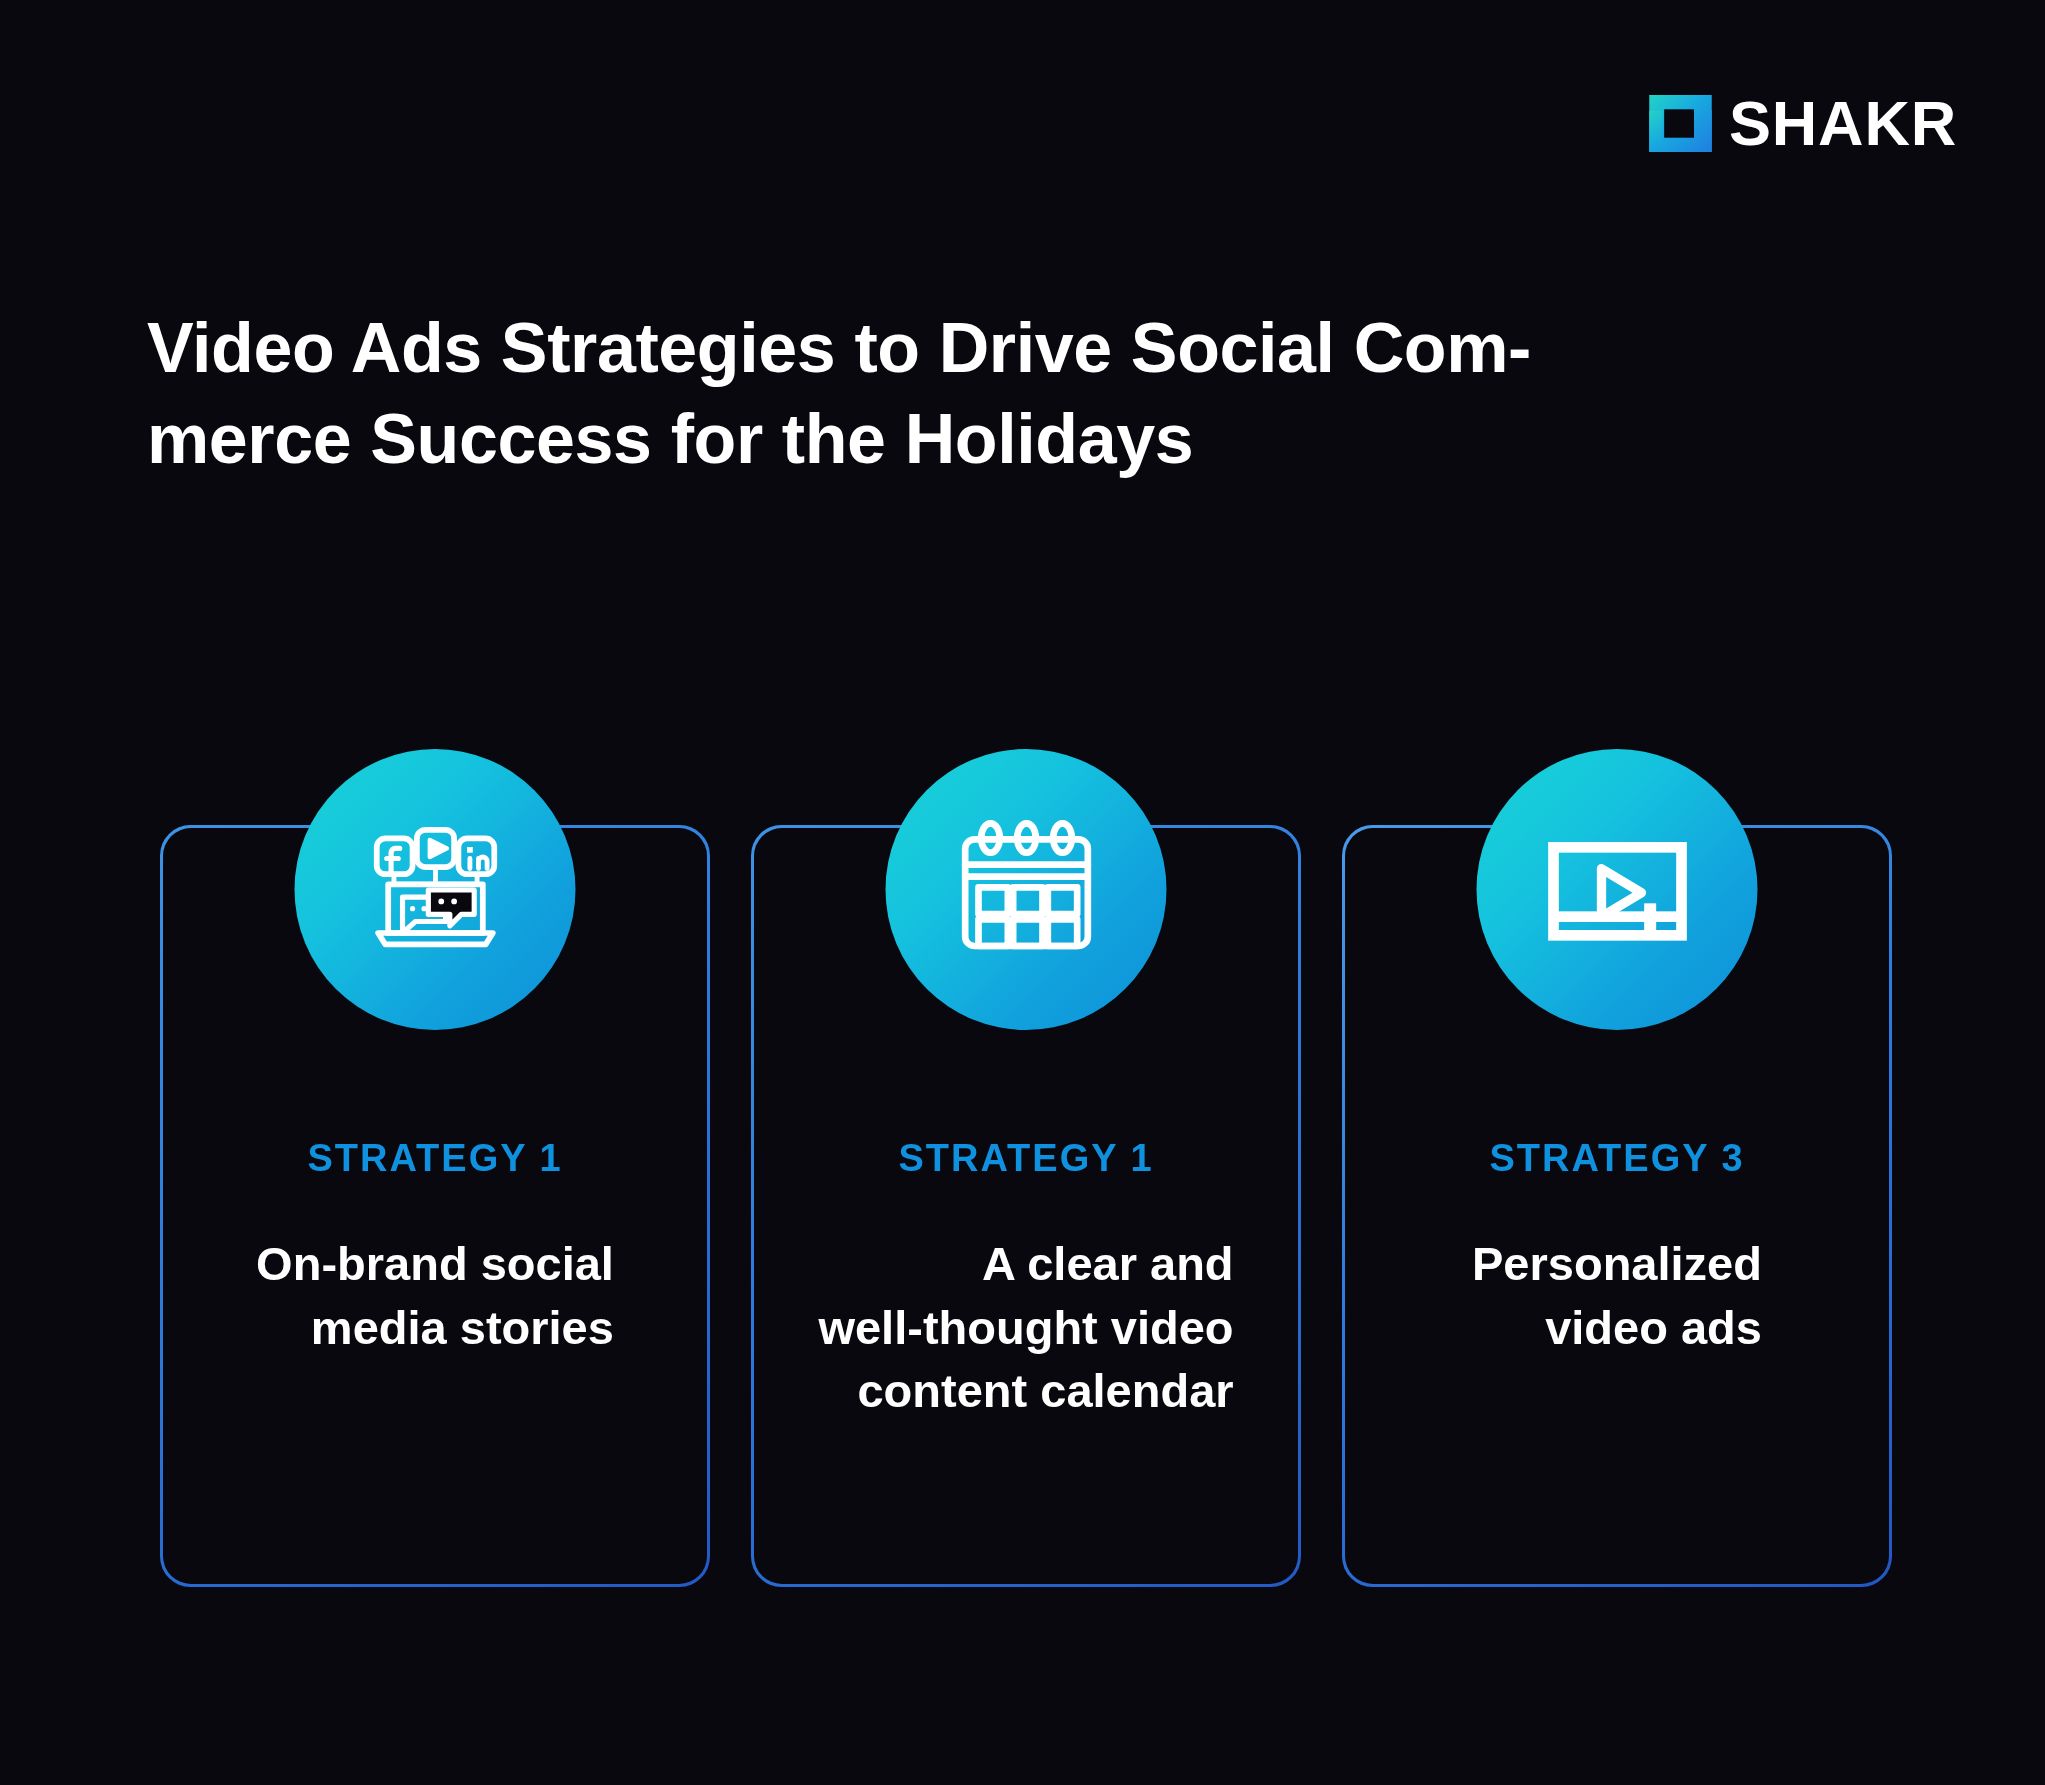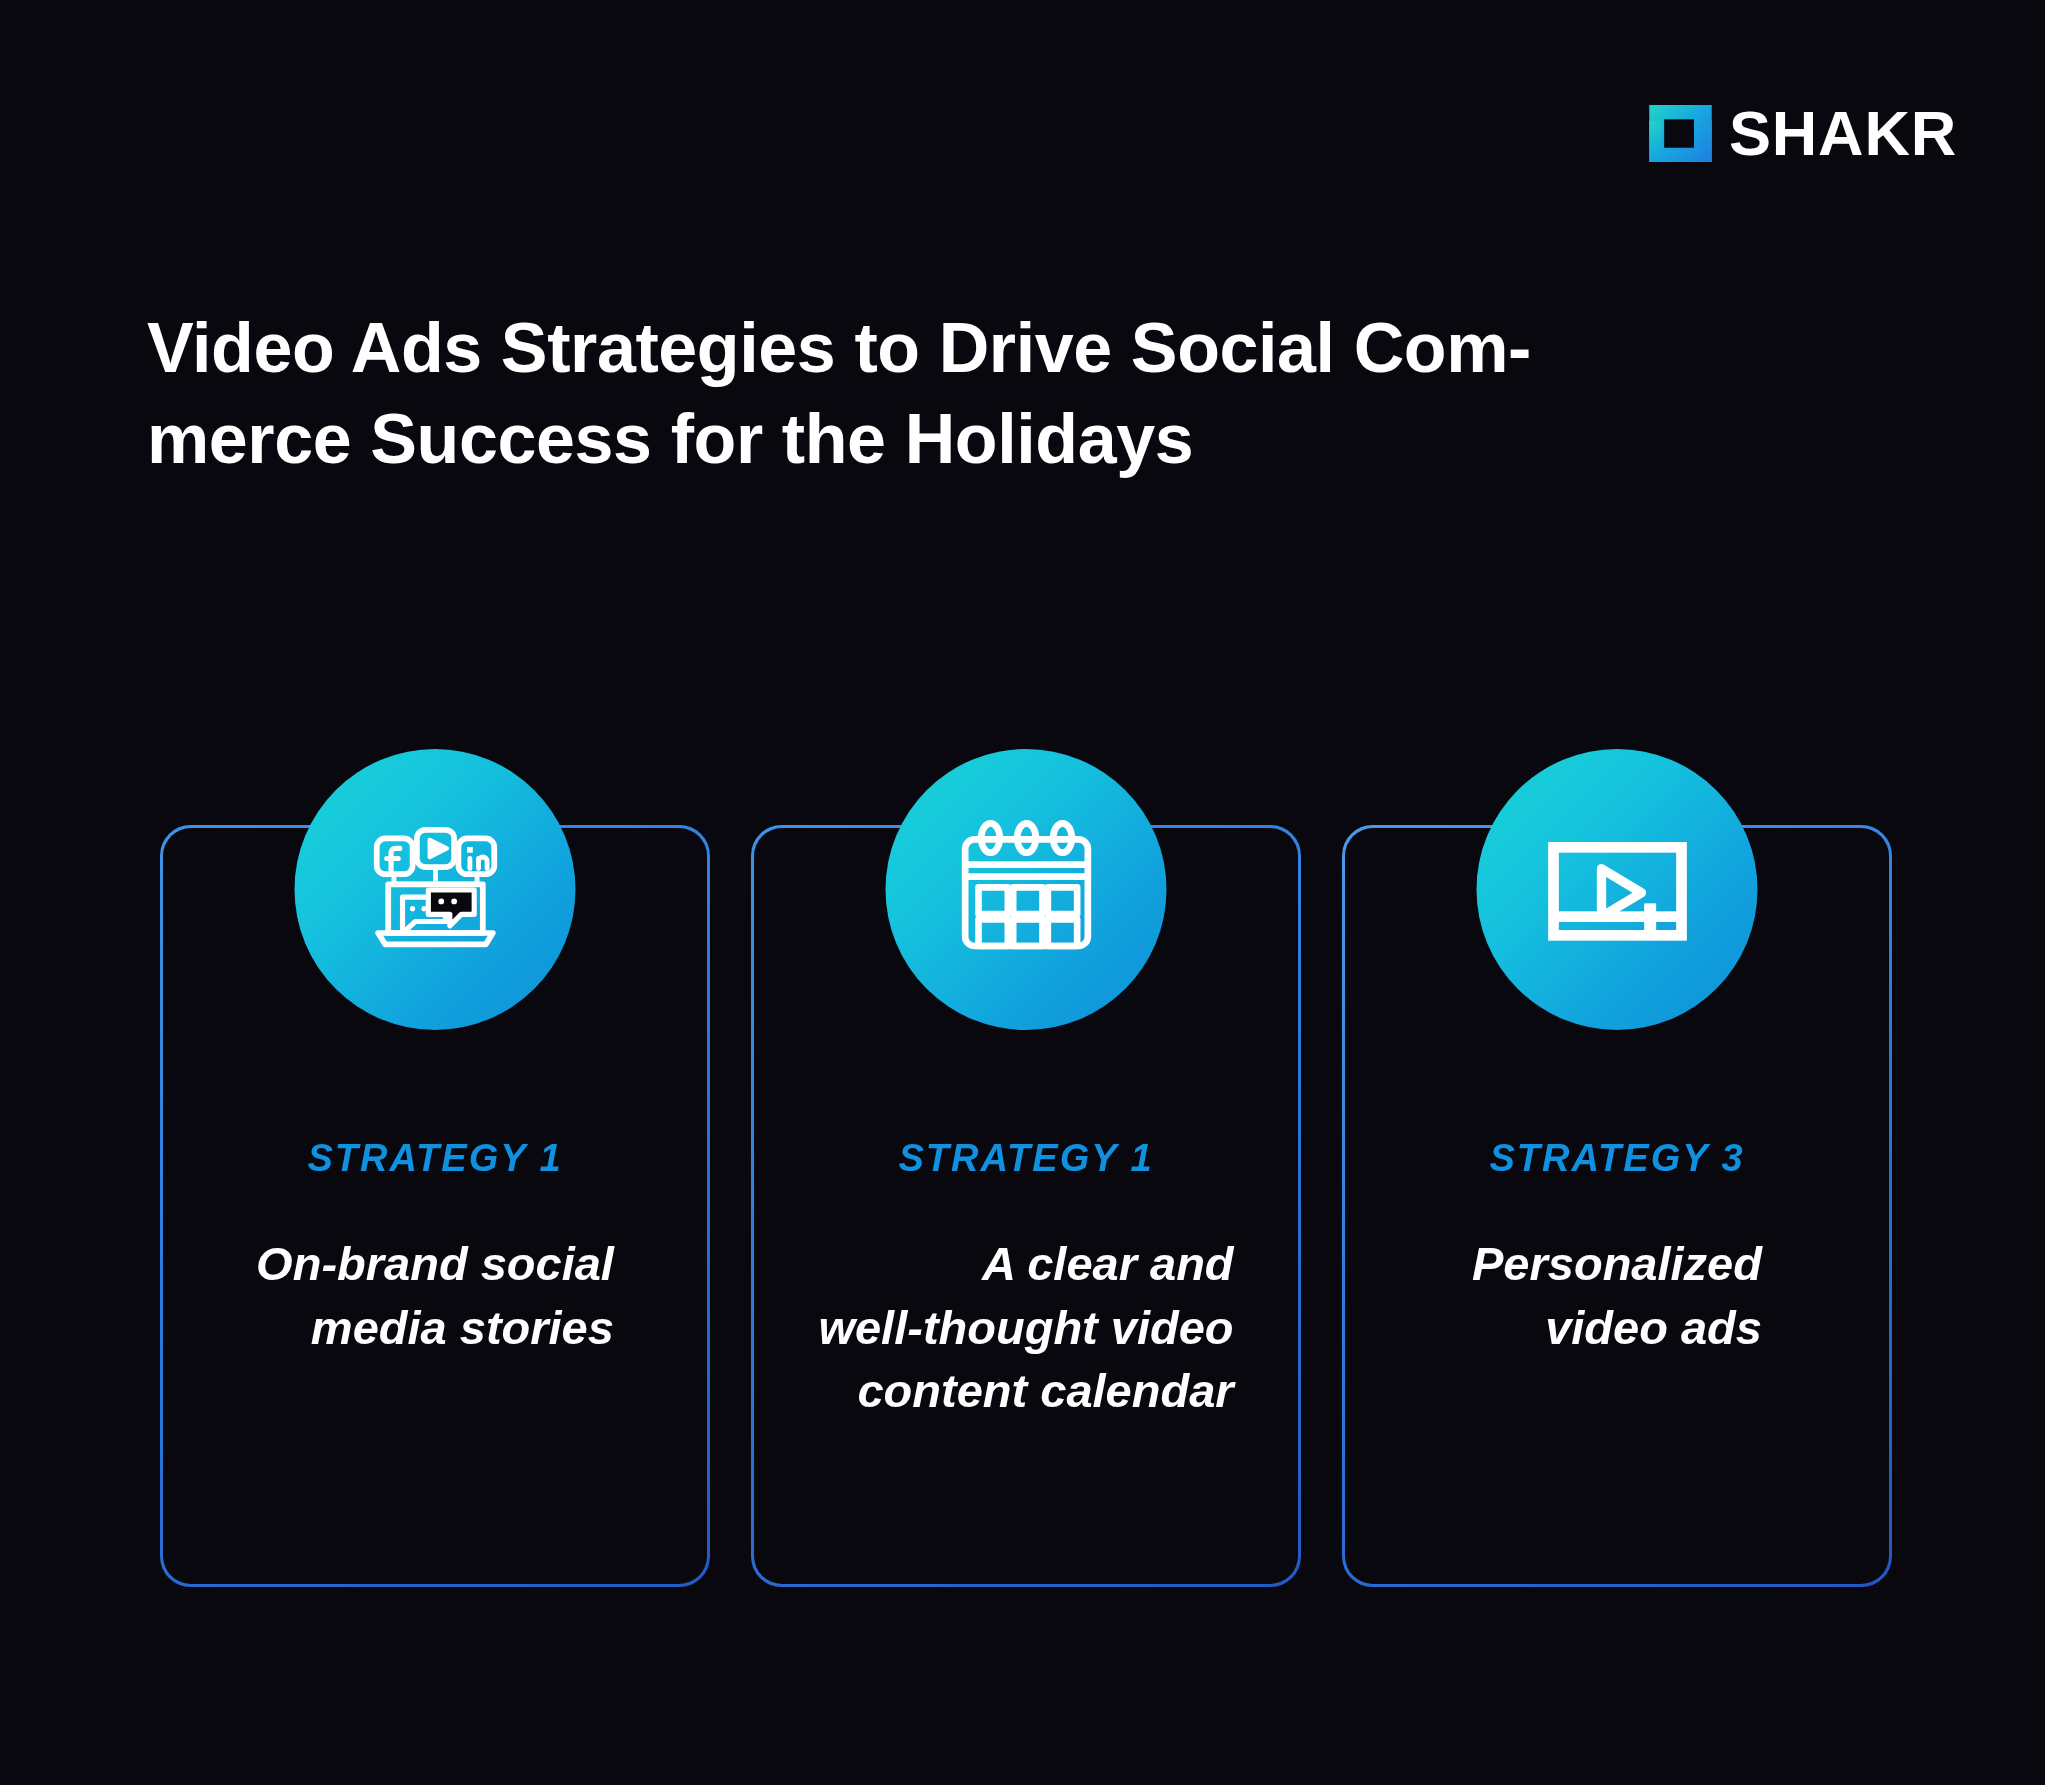--- a/index.html
+++ b/index.html
@@ -7,21 +7,21 @@
   body {
     width:2045px; height:1785px;
     font-family:"Liberation Sans", sans-serif;
     color:#ffffff;
     overflow:hidden;
     position:relative;
   }
 
   
   .logo-row{
-    position:absolute; top:98px; right:88px;
+    position:absolute; top:88px; right:88px;
     display:flex; align-items:center; gap:13px;
   }
   .logo-mark{ width:71px; height:71px; display:block; }
   .logo-word{
     font-size:63px; font-weight:700; letter-spacing:0.8px;
     color:#ffffff; line-height:1;
   }
 
   
   .page-title{
@@ -41,21 +41,21 @@
   .card{
     position:relative;
     width:550px; height:762px;
     border-radius:30.5px;
     padding:0.8px;
   }
   .card-inner{
     position:absolute; inset:3.2px;
     border-radius:28px;
     background:#08080e;
-    display:flex; flex-direction:column; align-items:center;font-style:italic;
+    display:flex; flex-direction:column; align-items:center;
   }
   .c1{ background:linear-gradient(150deg,#3f93e6 0%,#2f7edd 38%,#2259c6 100%); }
   .c2{ background:linear-gradient(150deg,#3f93e6 0%,#2f7edd 38%,#2259c6 100%); }
   .c3{ background:linear-gradient(150deg,#4a9ae8 0%,#2f7edd 42%,#2356c4 100%);padding-left:16px; }
 
   
   .badge{
     position:absolute; top:-79px; left:50%;
     transform:translateX(-50%);
     width:281px; height:281px; border-radius:50%;

